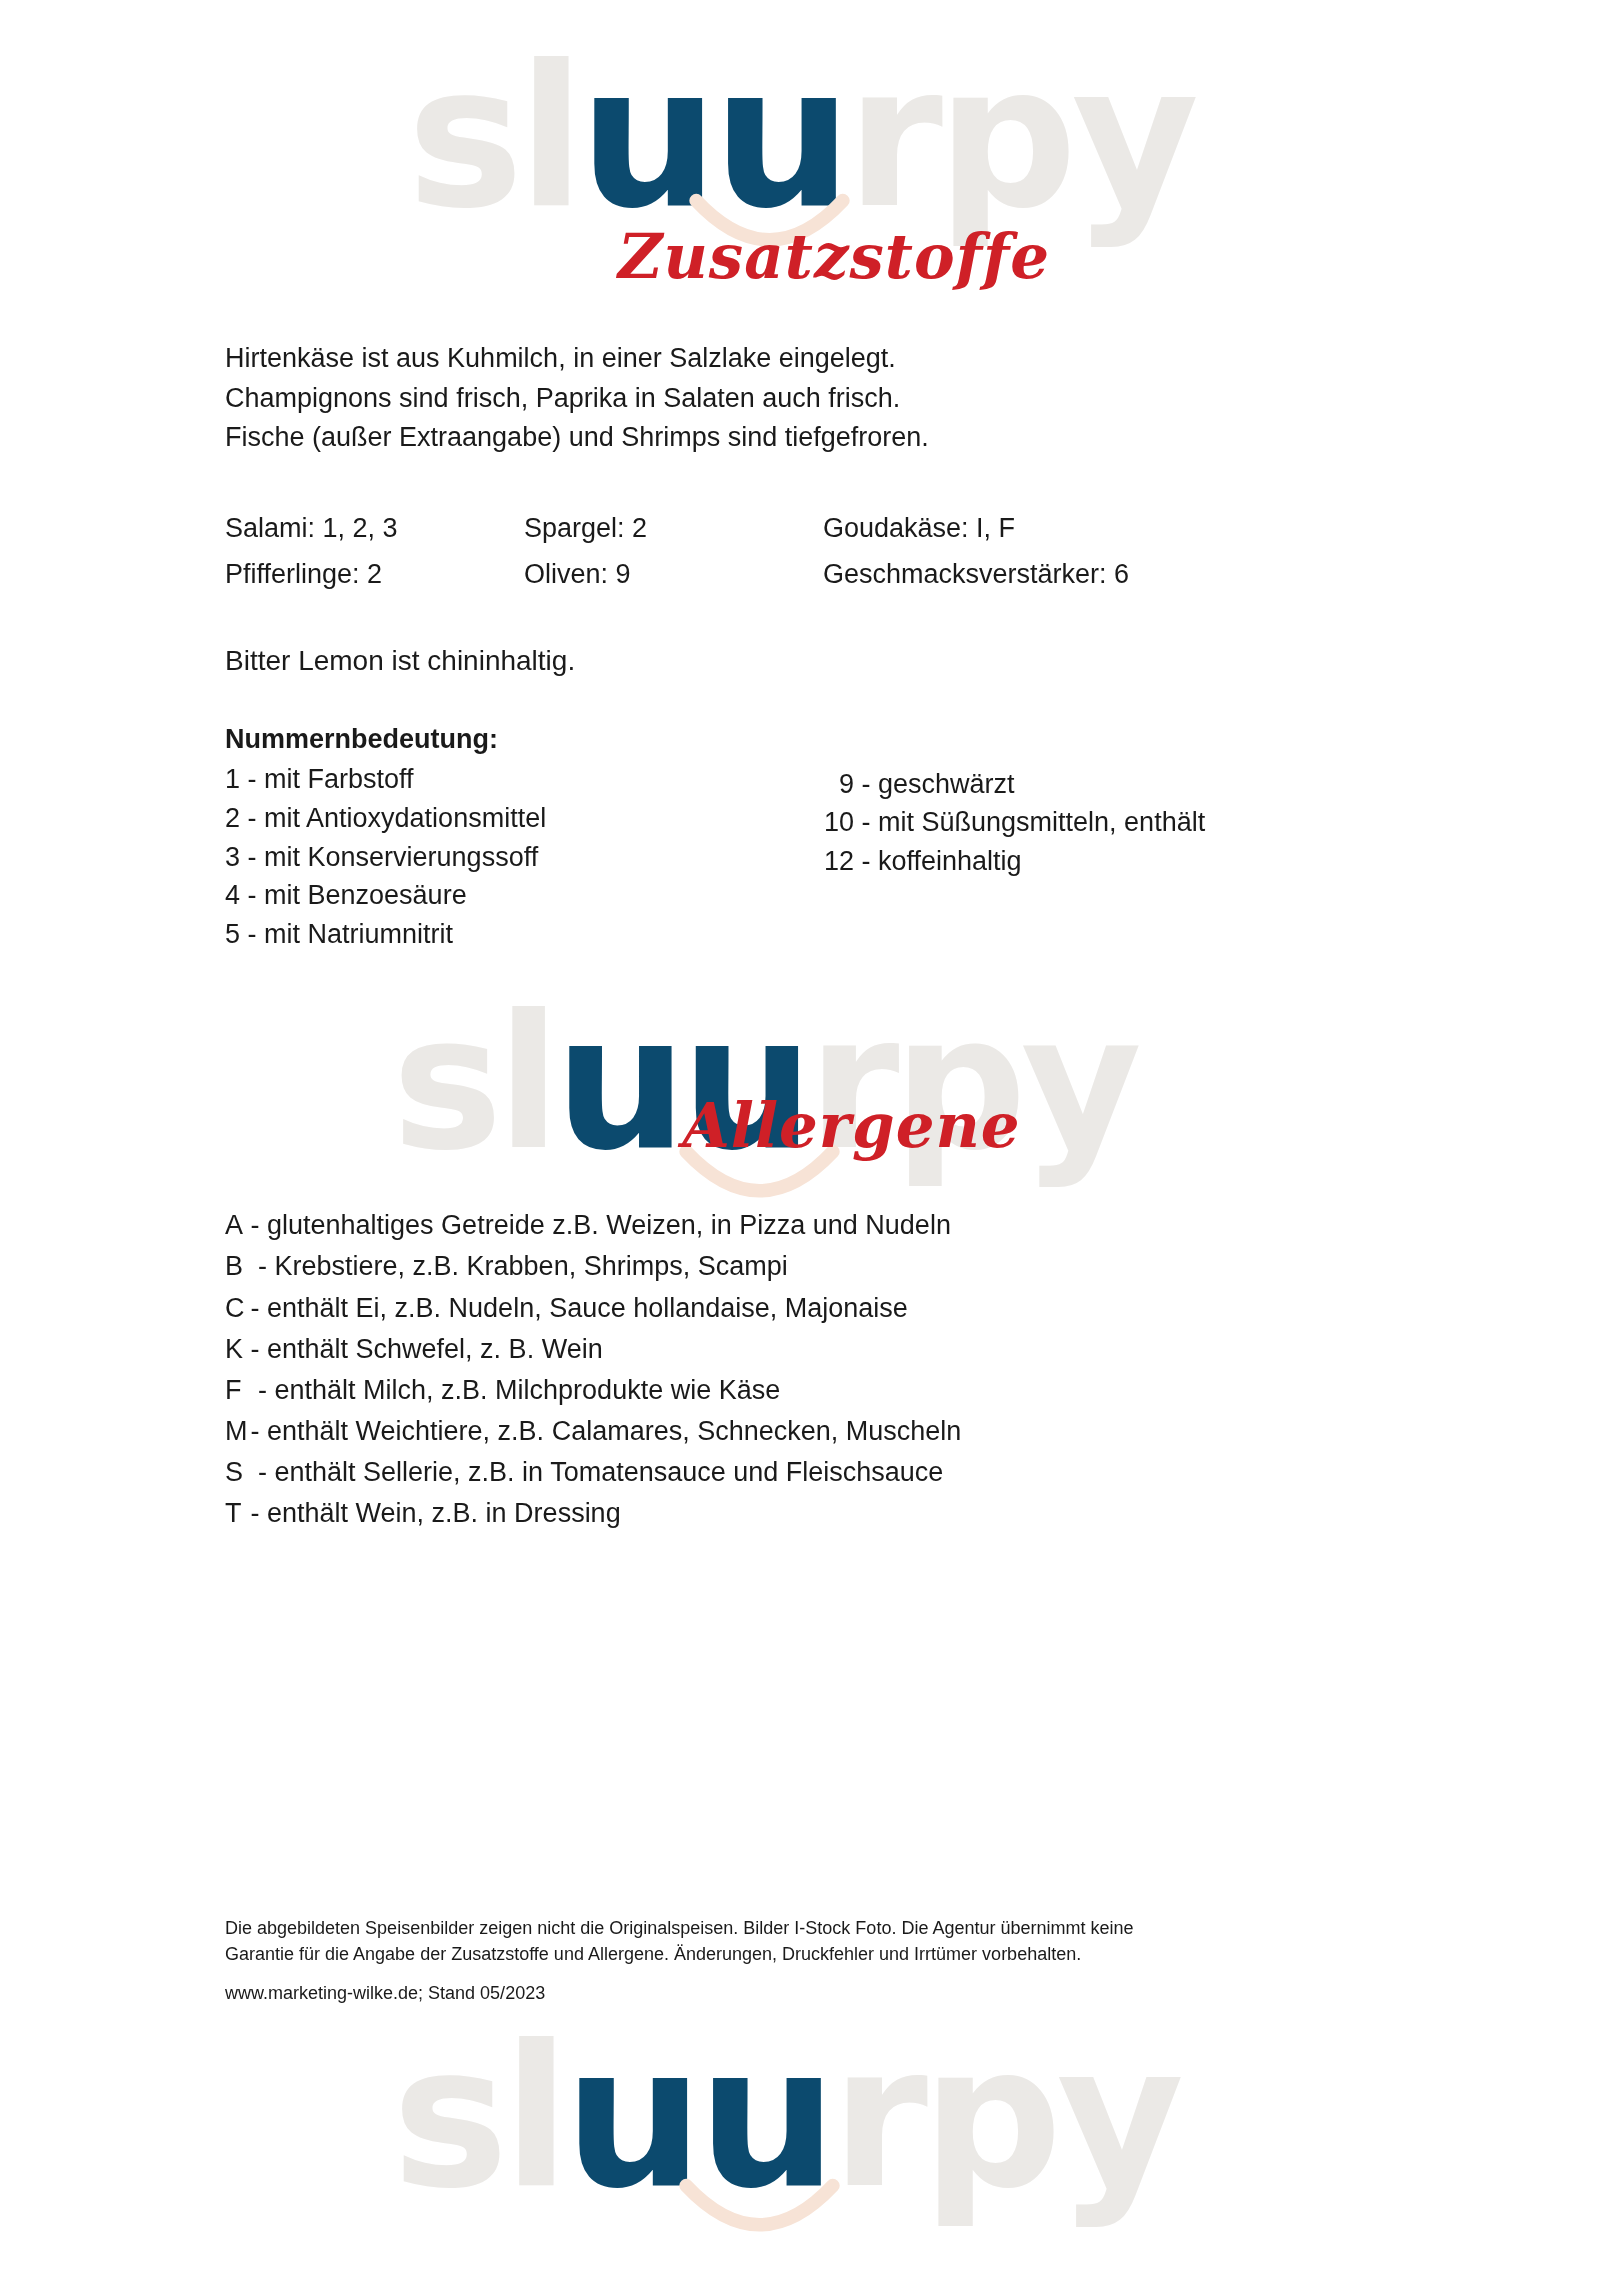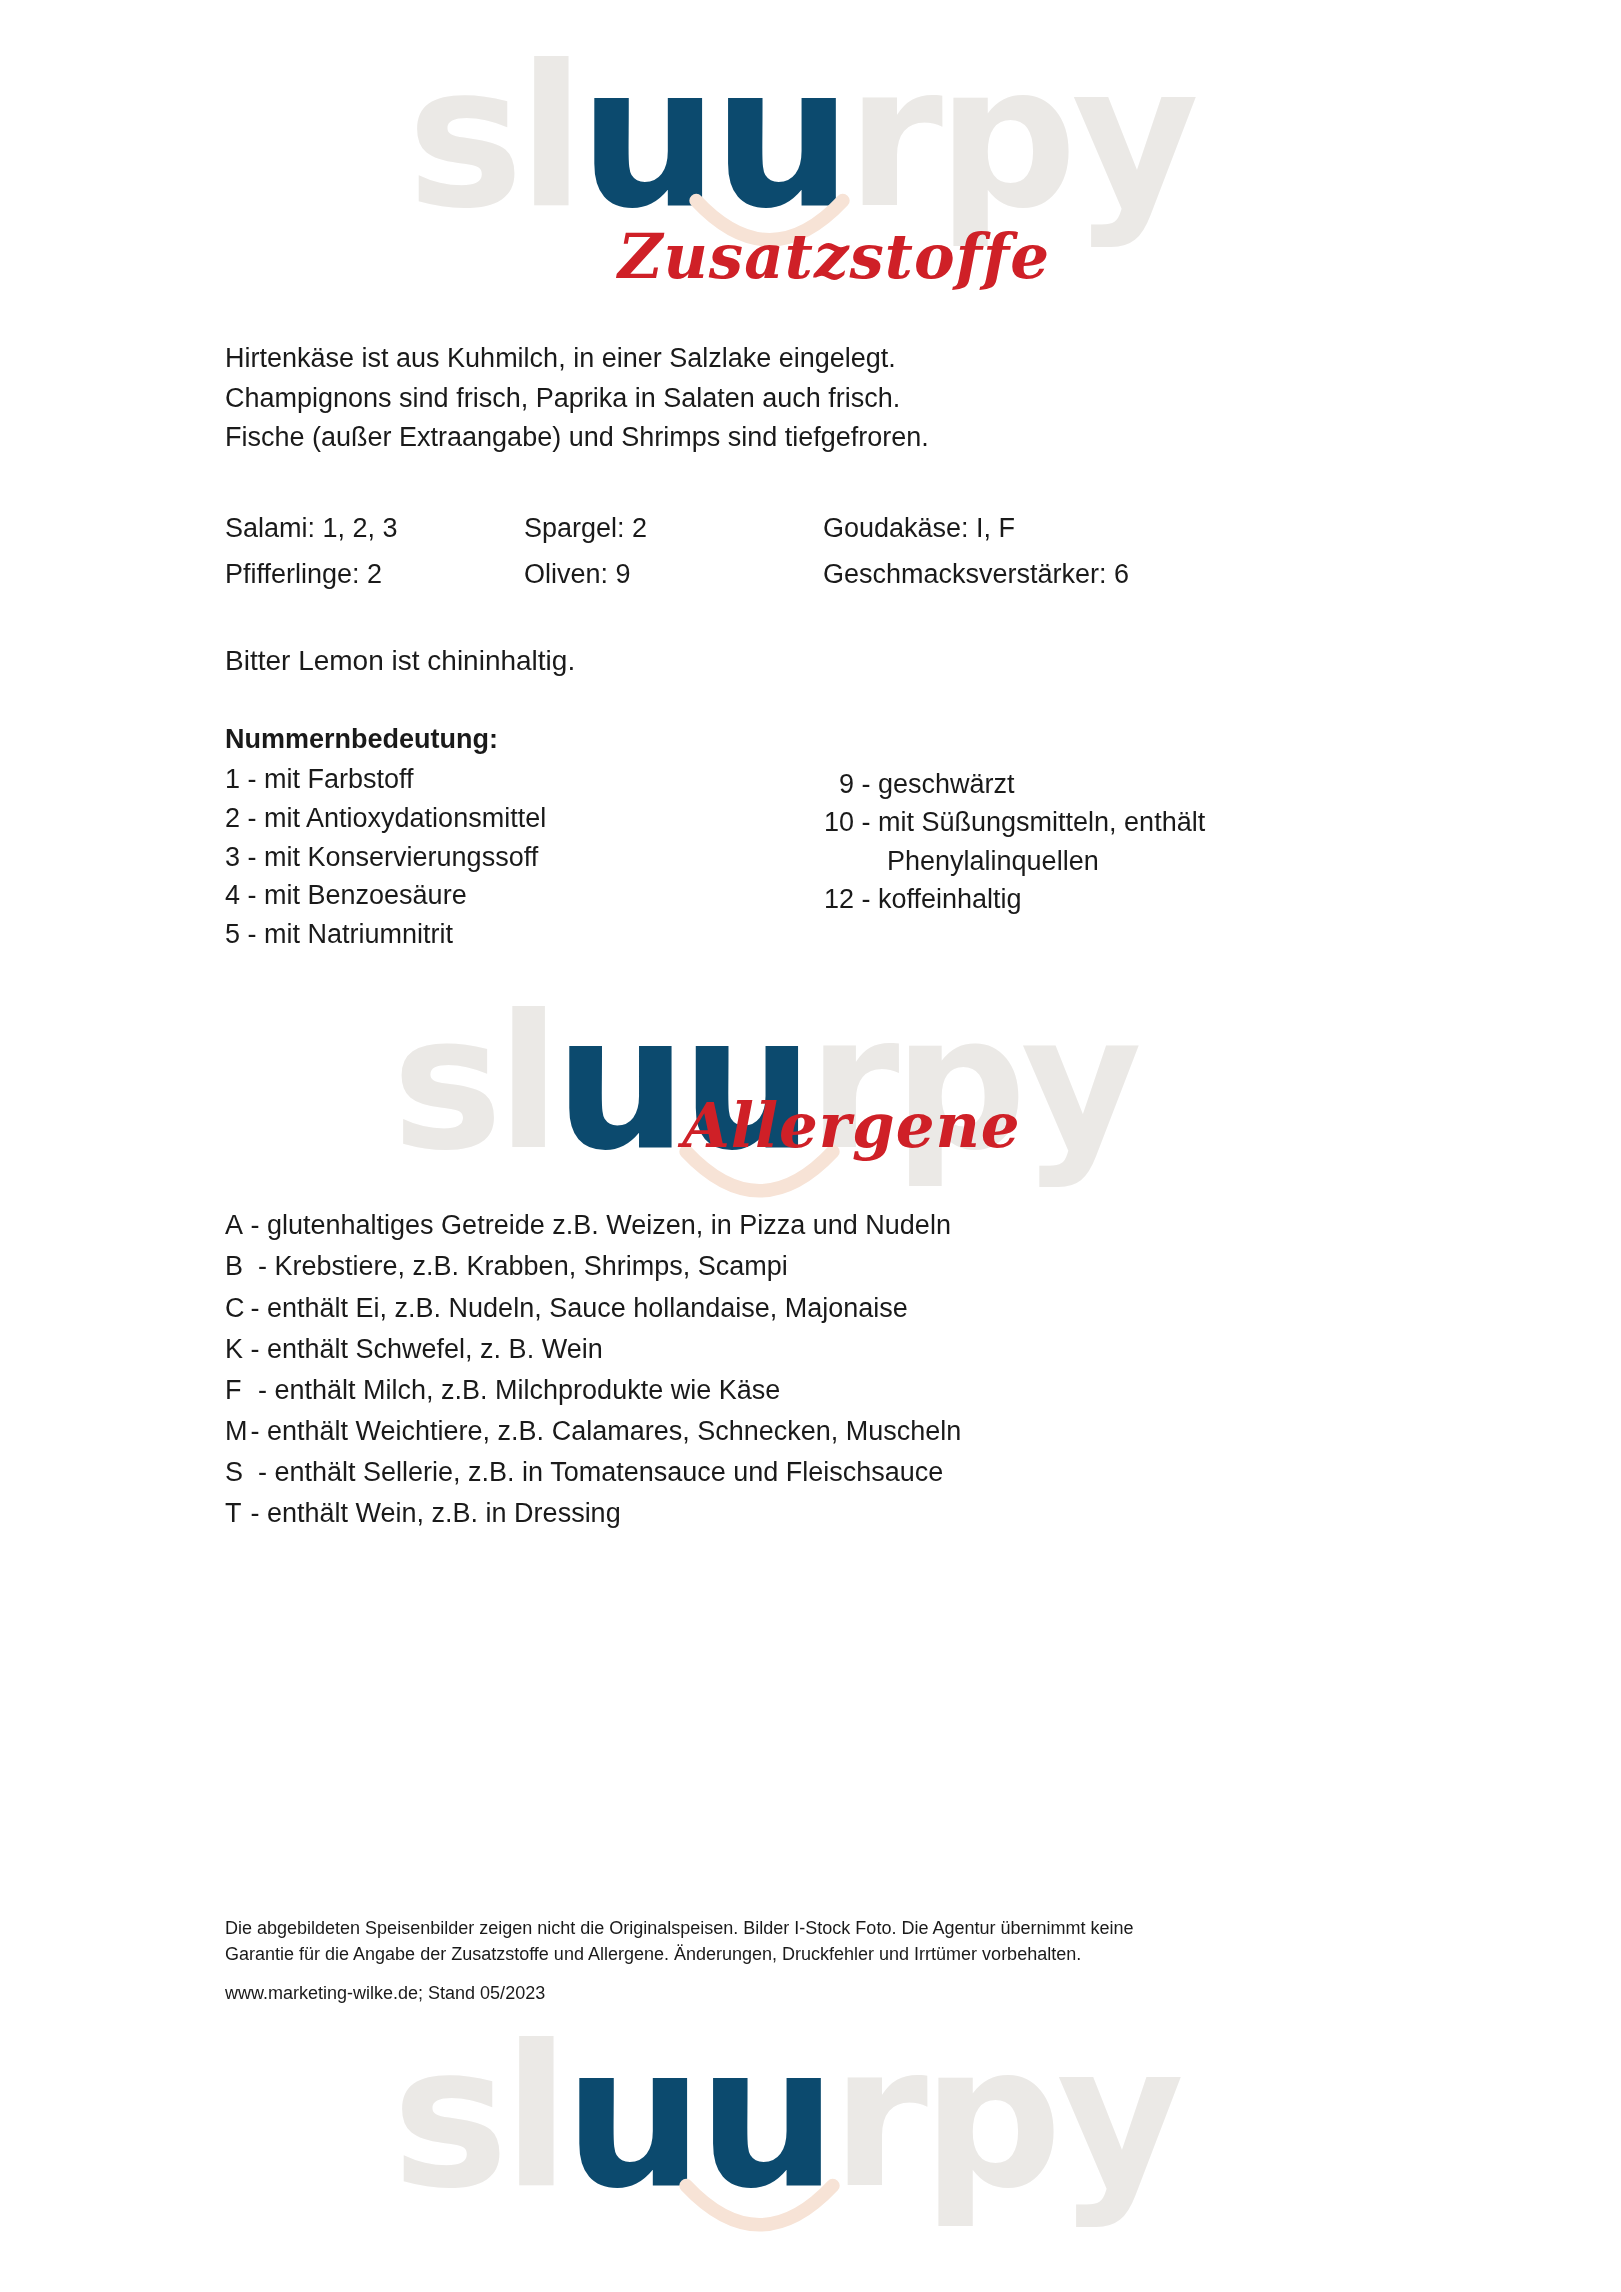--- a/index.html
+++ b/index.html
@@ -229,23 +229,20 @@
 
     <div class="numbers-right">
       <div class="num-line">
         <span class="idx-r">9</span>
         <span>- geschwärzt</span>
       </div>
       <div class="num-line">
         <span class="idx-r">10</span>
         <span>- mit Süßungsmitteln, enthält</span>
       </div>
-      <div class="num-line cont-indent">
-        <span>Phenylalinquellen</span>
-      </div>
       <div class="num-line">
         <span class="idx-r">12</span>
         <span>- koffeinhaltig</span>
       </div>
     </div>
   </div>
 
   <h1 class="script-title title-allergene">Allergene</h1>
 
   <div class="allerg-list">

